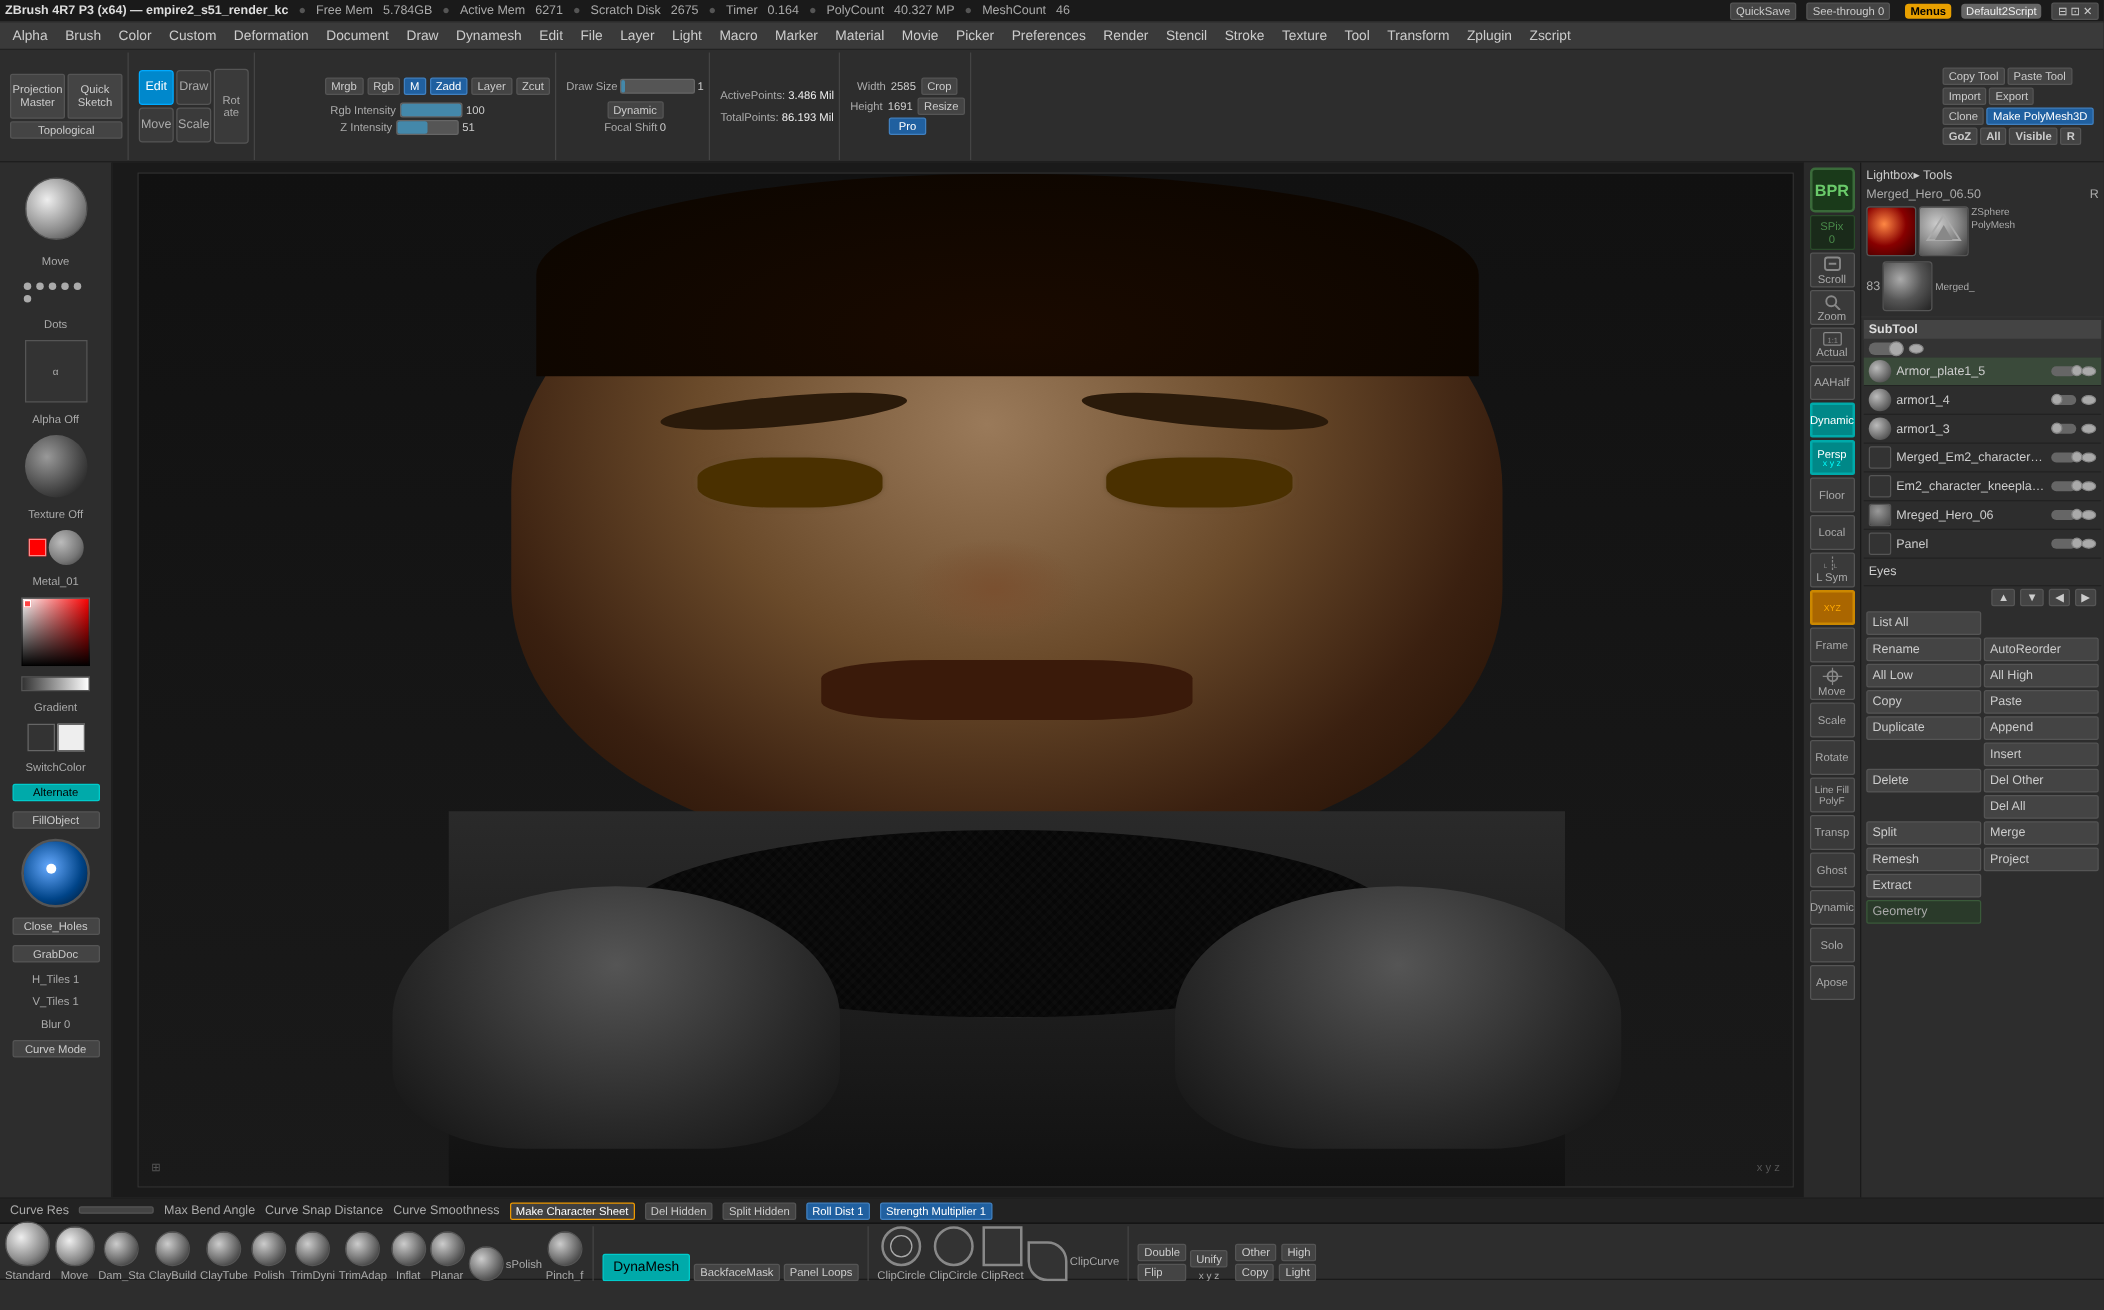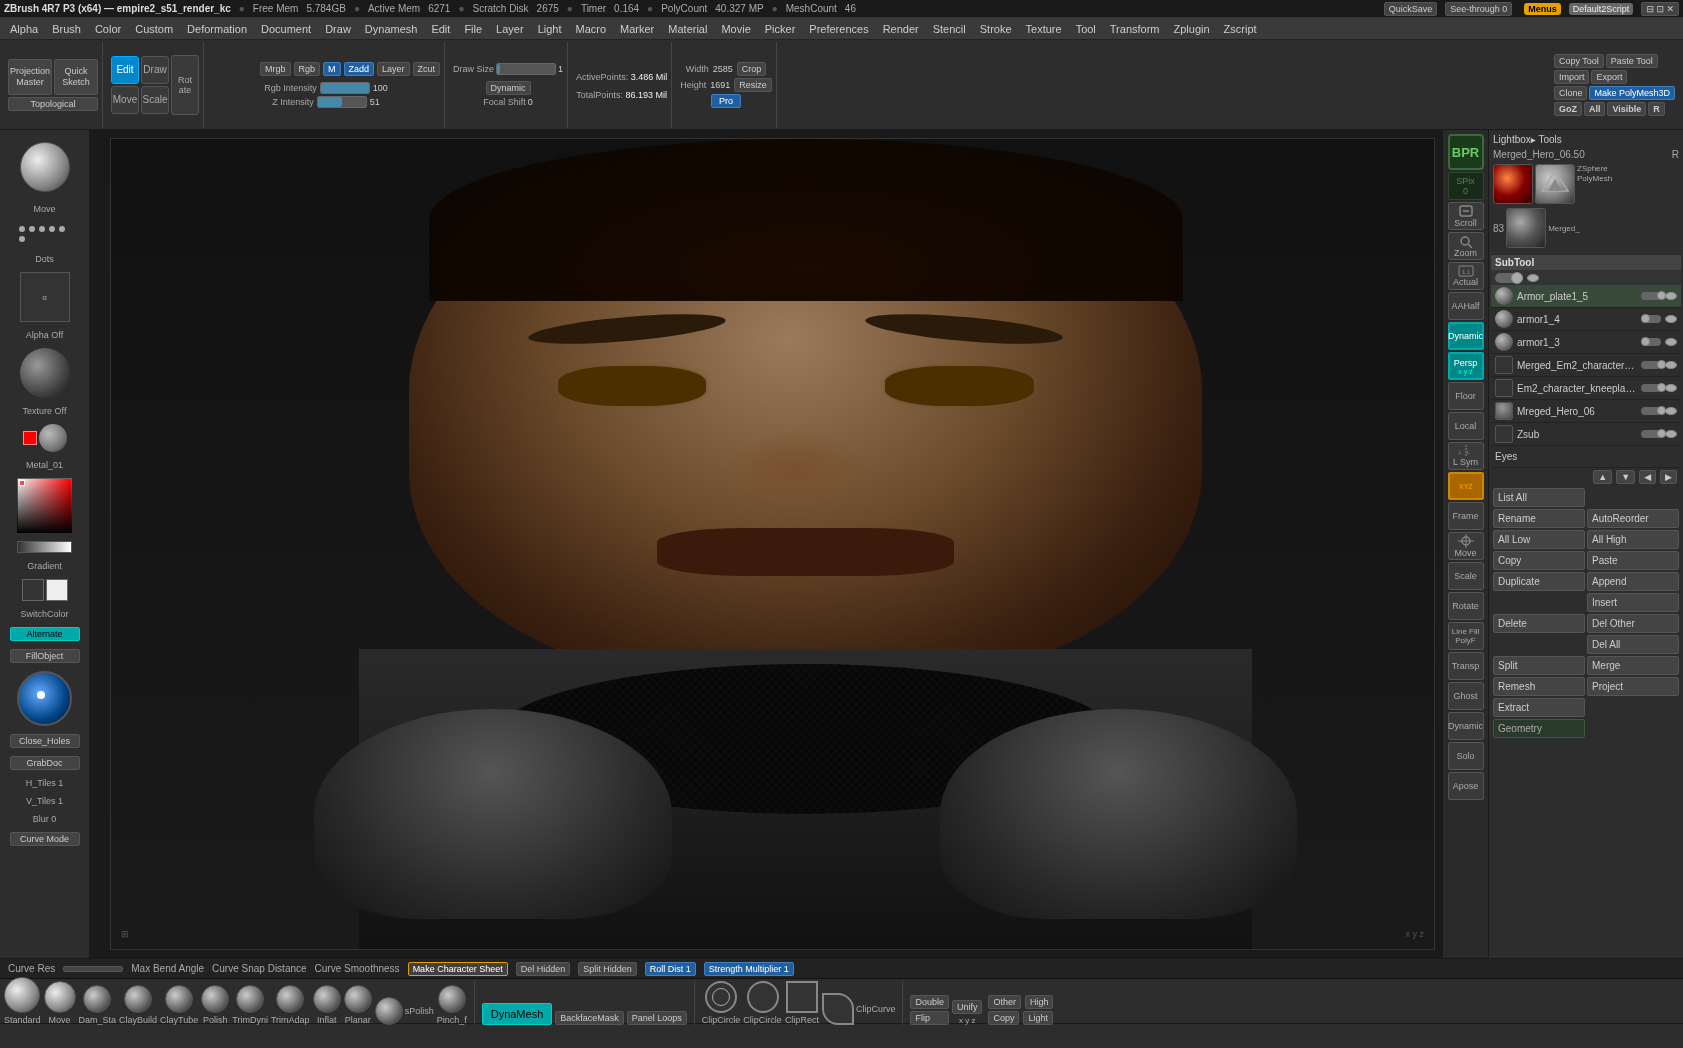--- a/index.html
+++ b/index.html
@@ -846,21 +846,21 @@
         </div>
         <span class="subtool-name">Mreged_Hero_06</span>
         <div class="toggle-track" style="width:20px;height:8px;">
             <div class="toggle-thumb right" style="width:9px;height:9px;"></div>
           </div>
         <div class="eye-icon"></div>
       </div>
 
       <div class="subtool-item">
         <div style="width:18px;height:18px;background:#333;border:1px solid #555;border-radius:2px;"></div>
-        <span class="subtool-name">Zsub</span>
+        <span class="subtool-name">Panel</span>
         <div class="toggle-track" style="width:20px;height:8px;">
             <div class="toggle-thumb right" style="width:9px;height:9px;"></div>
           </div>
         <div class="eye-icon"></div>
       </div>
 
       <div class="subtool-item">
         <span class="subtool-name">Eyes</span>
       </div>
 

